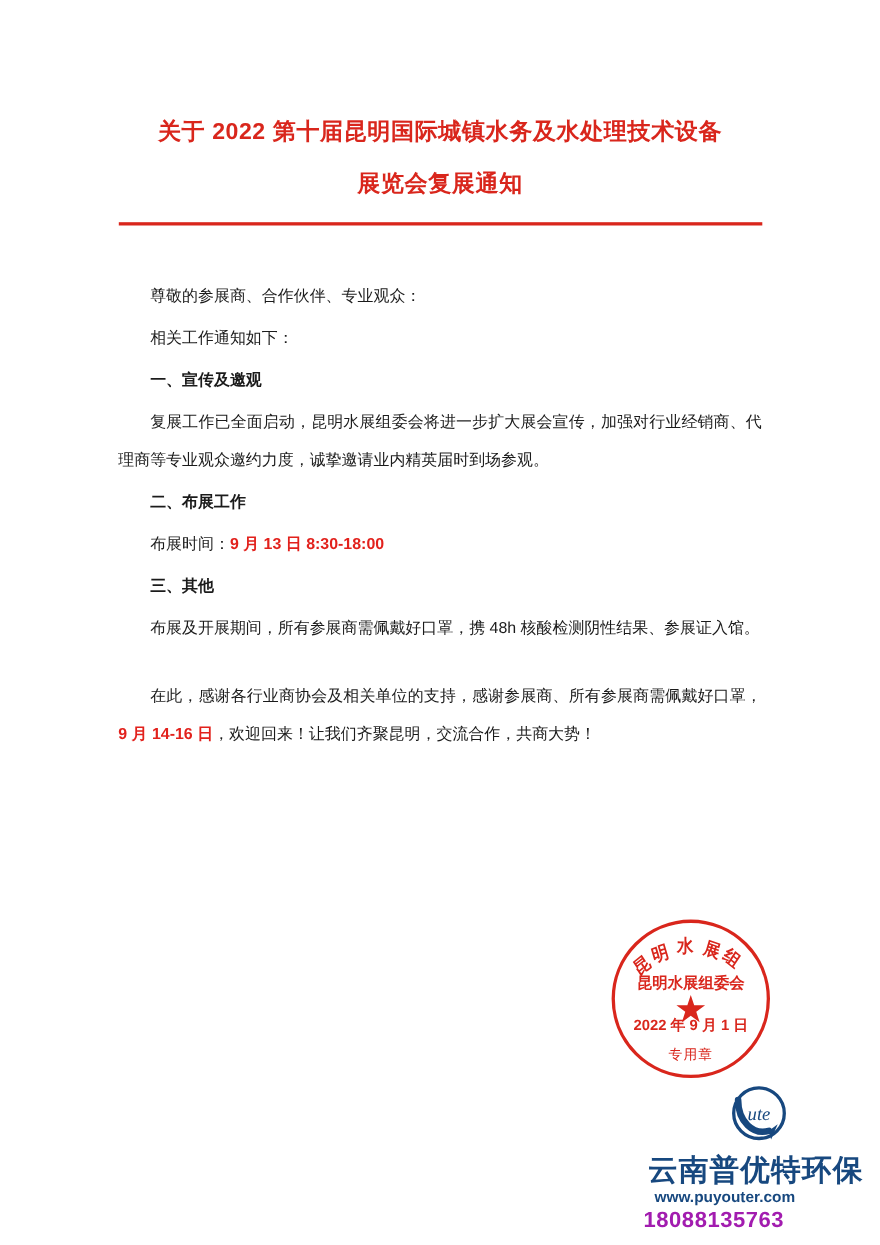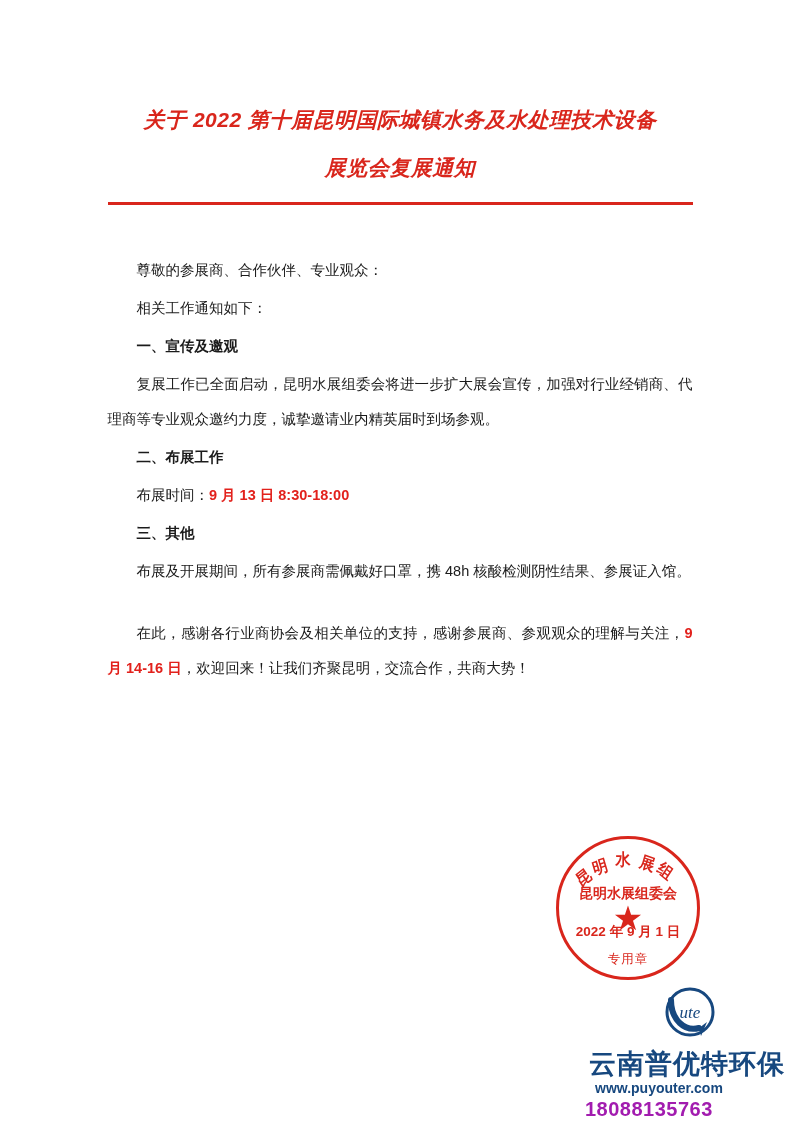--- a/index.html
+++ b/index.html
@@ -25,21 +25,20 @@
   .doc-title {
     width: 600px;
     margin: 0 auto;
     padding-top: 96px;
     text-align: center;
     color: #d9261c;
     font-size: 21px;
     font-weight: bold;
     line-height: 48px;
     letter-spacing: 0.5px;
-    font-style: italic;
   }
   .title-line-1, .title-line-2 {
     display: block;
   }
   .red-rule {
     width: 585px;
     margin: 10px auto 0 auto;
     height: 3px;
     background: #d9261c;
     border: none;
@@ -218,21 +217,21 @@
       <span>布展时间：</span><span class="red">9 月 13 日 8:30-18:00</span>
     </p>
 
     <p class="para indent bold">三、其他</p>
 
     <p class="para indent">布展及开展期间，所有参展商需佩戴好口罩，携 48h 核酸检测阴性结果、参展证入馆。</p>
 
     <div class="spacer"></div>
 
     <p class="para indent">
-      <span>在此，感谢各行业商协会及相关单位的支持，感谢参展商、参观观众的理解与关注，</span><span class="red">9 月 14-16 日</span><span>，欢迎回来！让我们齐聚昆明，交流合作，共商大势！</span>
+      <span>在此，感谢各行业商协会及相关单位的支持，感谢参展商、所有参展商需佩戴好口罩，</span><span class="red">9 月 14-16 日</span><span>，欢迎回来！让我们齐聚昆明，交流合作，共商大势！</span>
     </p>
 
   </div>
 
   <div class="seal">
     <div class="seal-arc">
       <span>昆</span><span>明</span><span>水</span><span>展</span><span>组</span>
     </div>
     <div class="seal-org">昆明水展组委会</div>
     <div class="seal-star">★</div>

